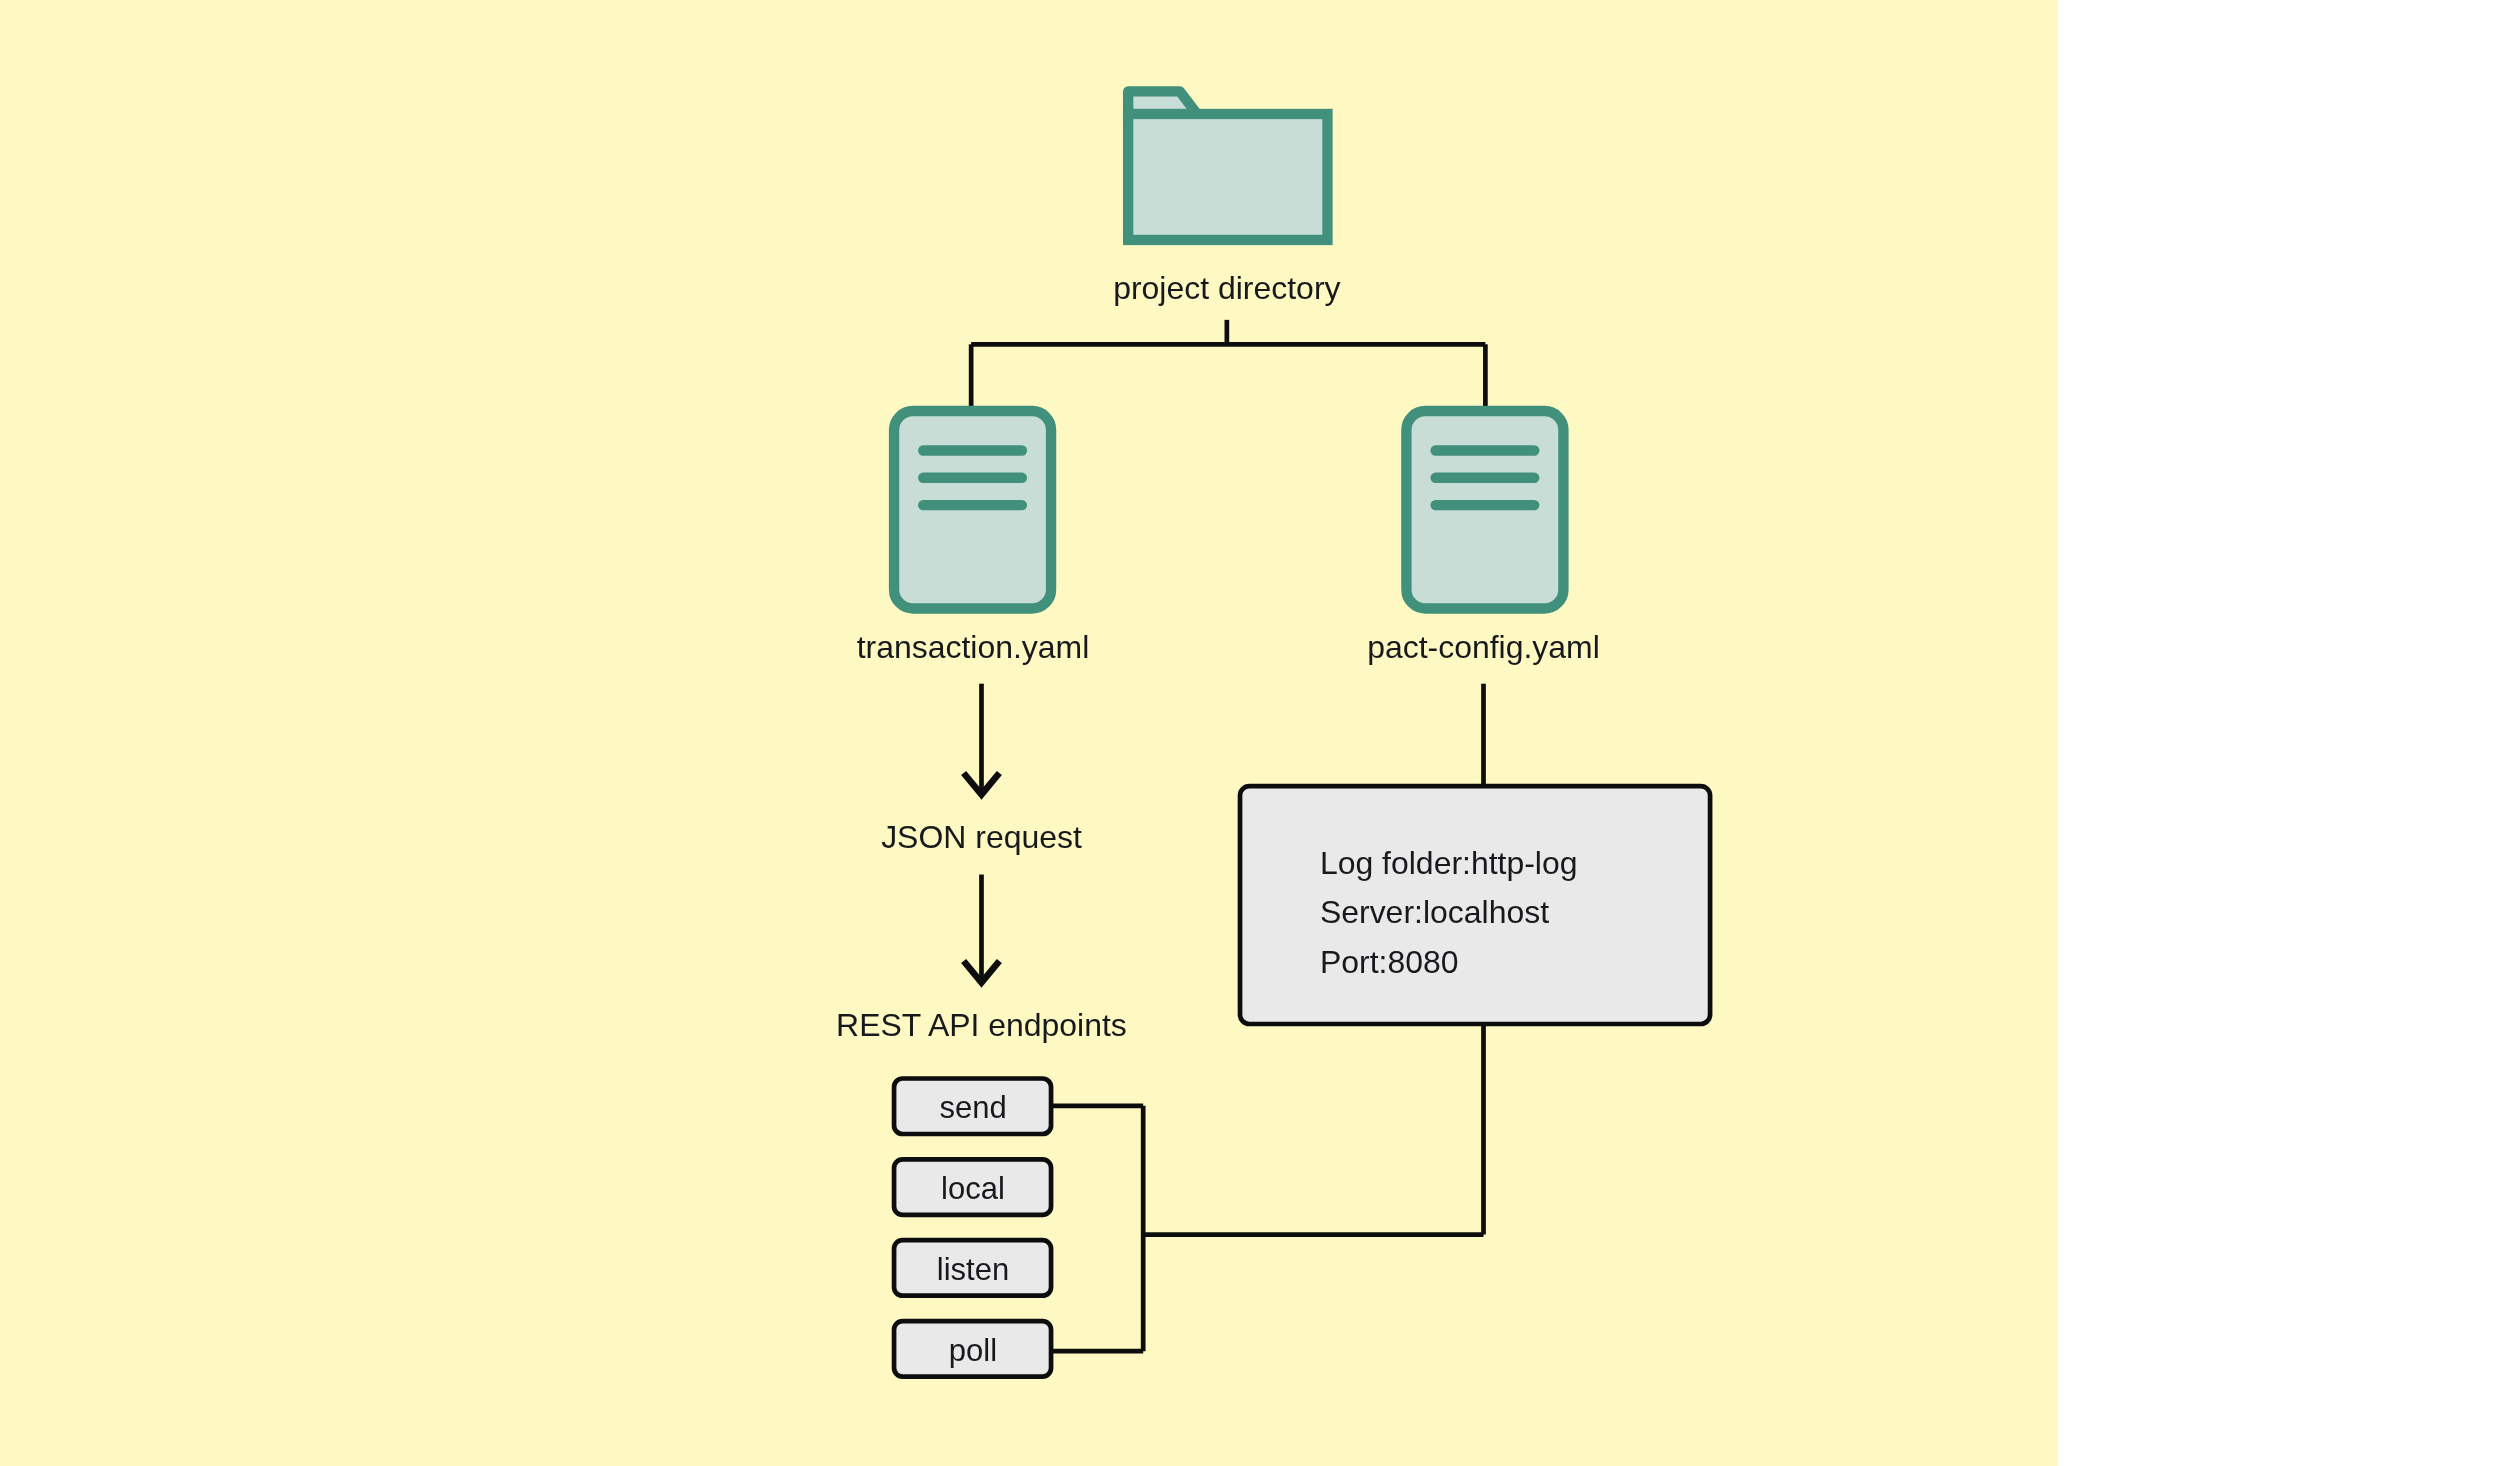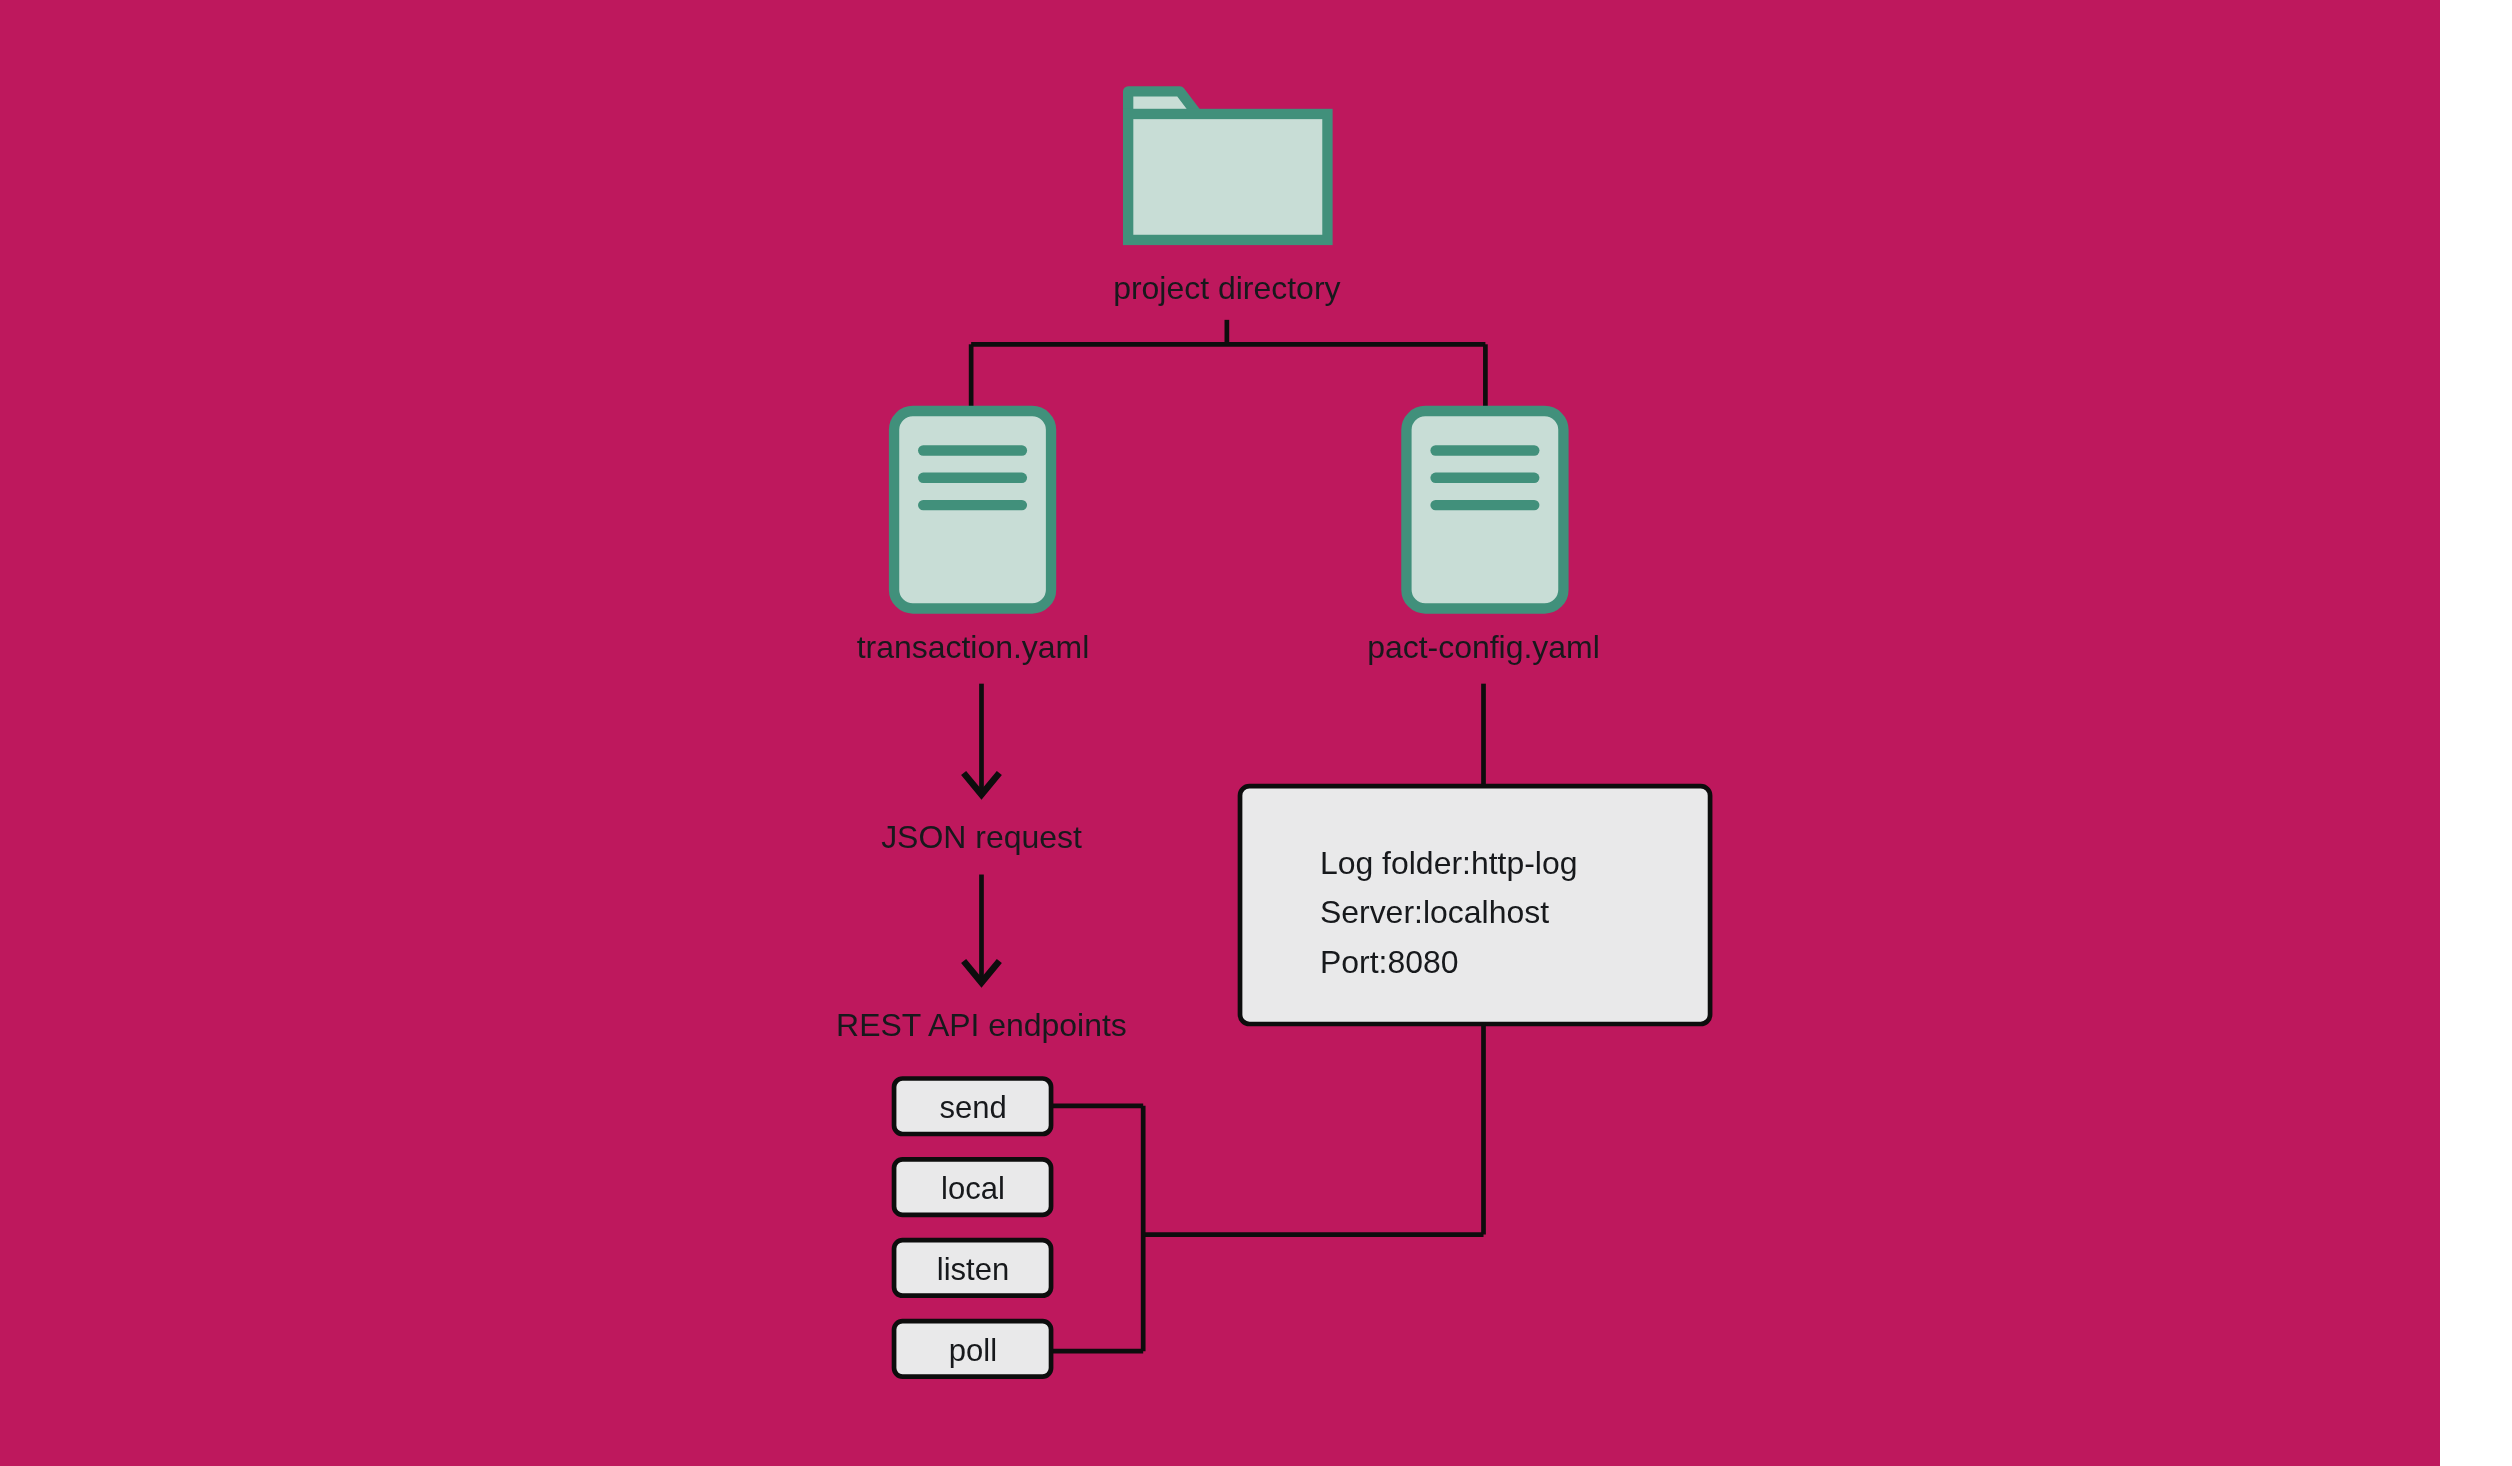--- a/index.html
+++ b/index.html
@@ -8,23 +8,23 @@
     background: #ffffff;
   }
   body {
     width: 2512px;
     height: 1467px;
     font-family: "Liberation Sans", sans-serif;
     overflow: hidden;
   }
   #diagram-root {
     position: relative;
-    width: 2440px;
+    width: 2058px;
     height: 1467px;
-    background: #be185d;
+    background: #fef9c3;
   }
   svg.diagram-canvas {
     position: absolute;
     top: 0;
     left: 0;
     width: 2512px;
     height: 1467px;
     display: block;
   }
   .node-label {

